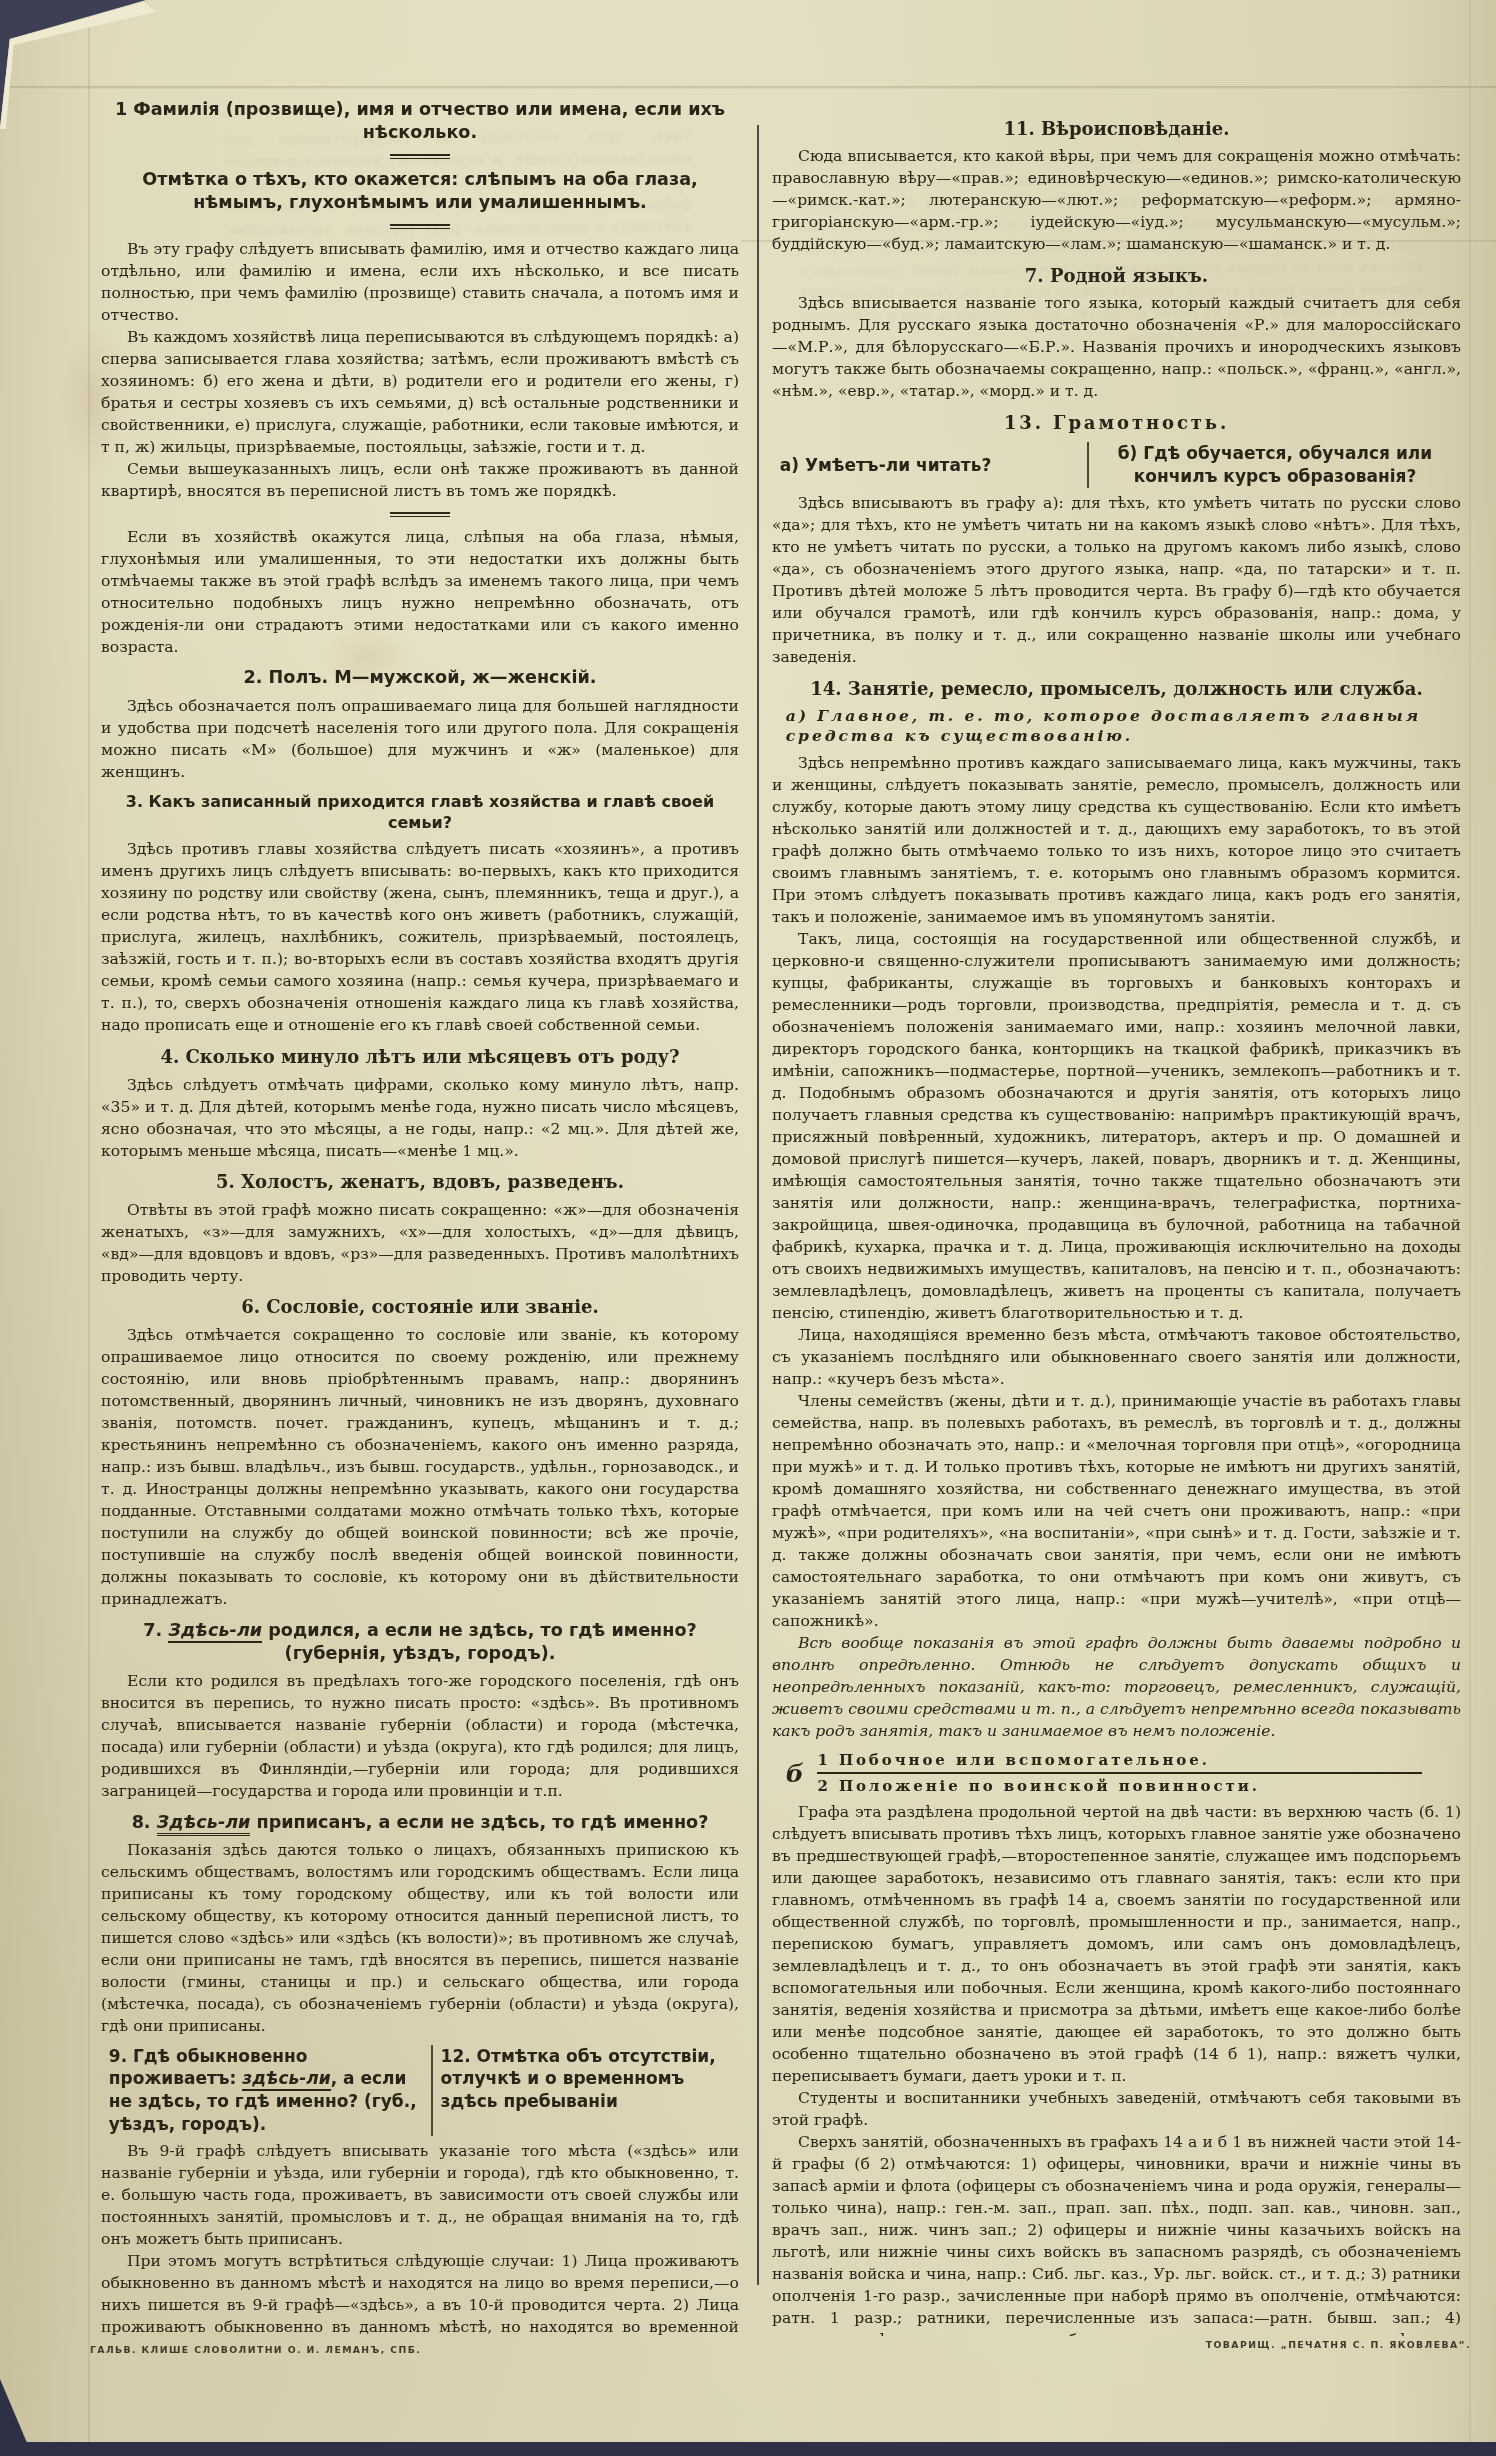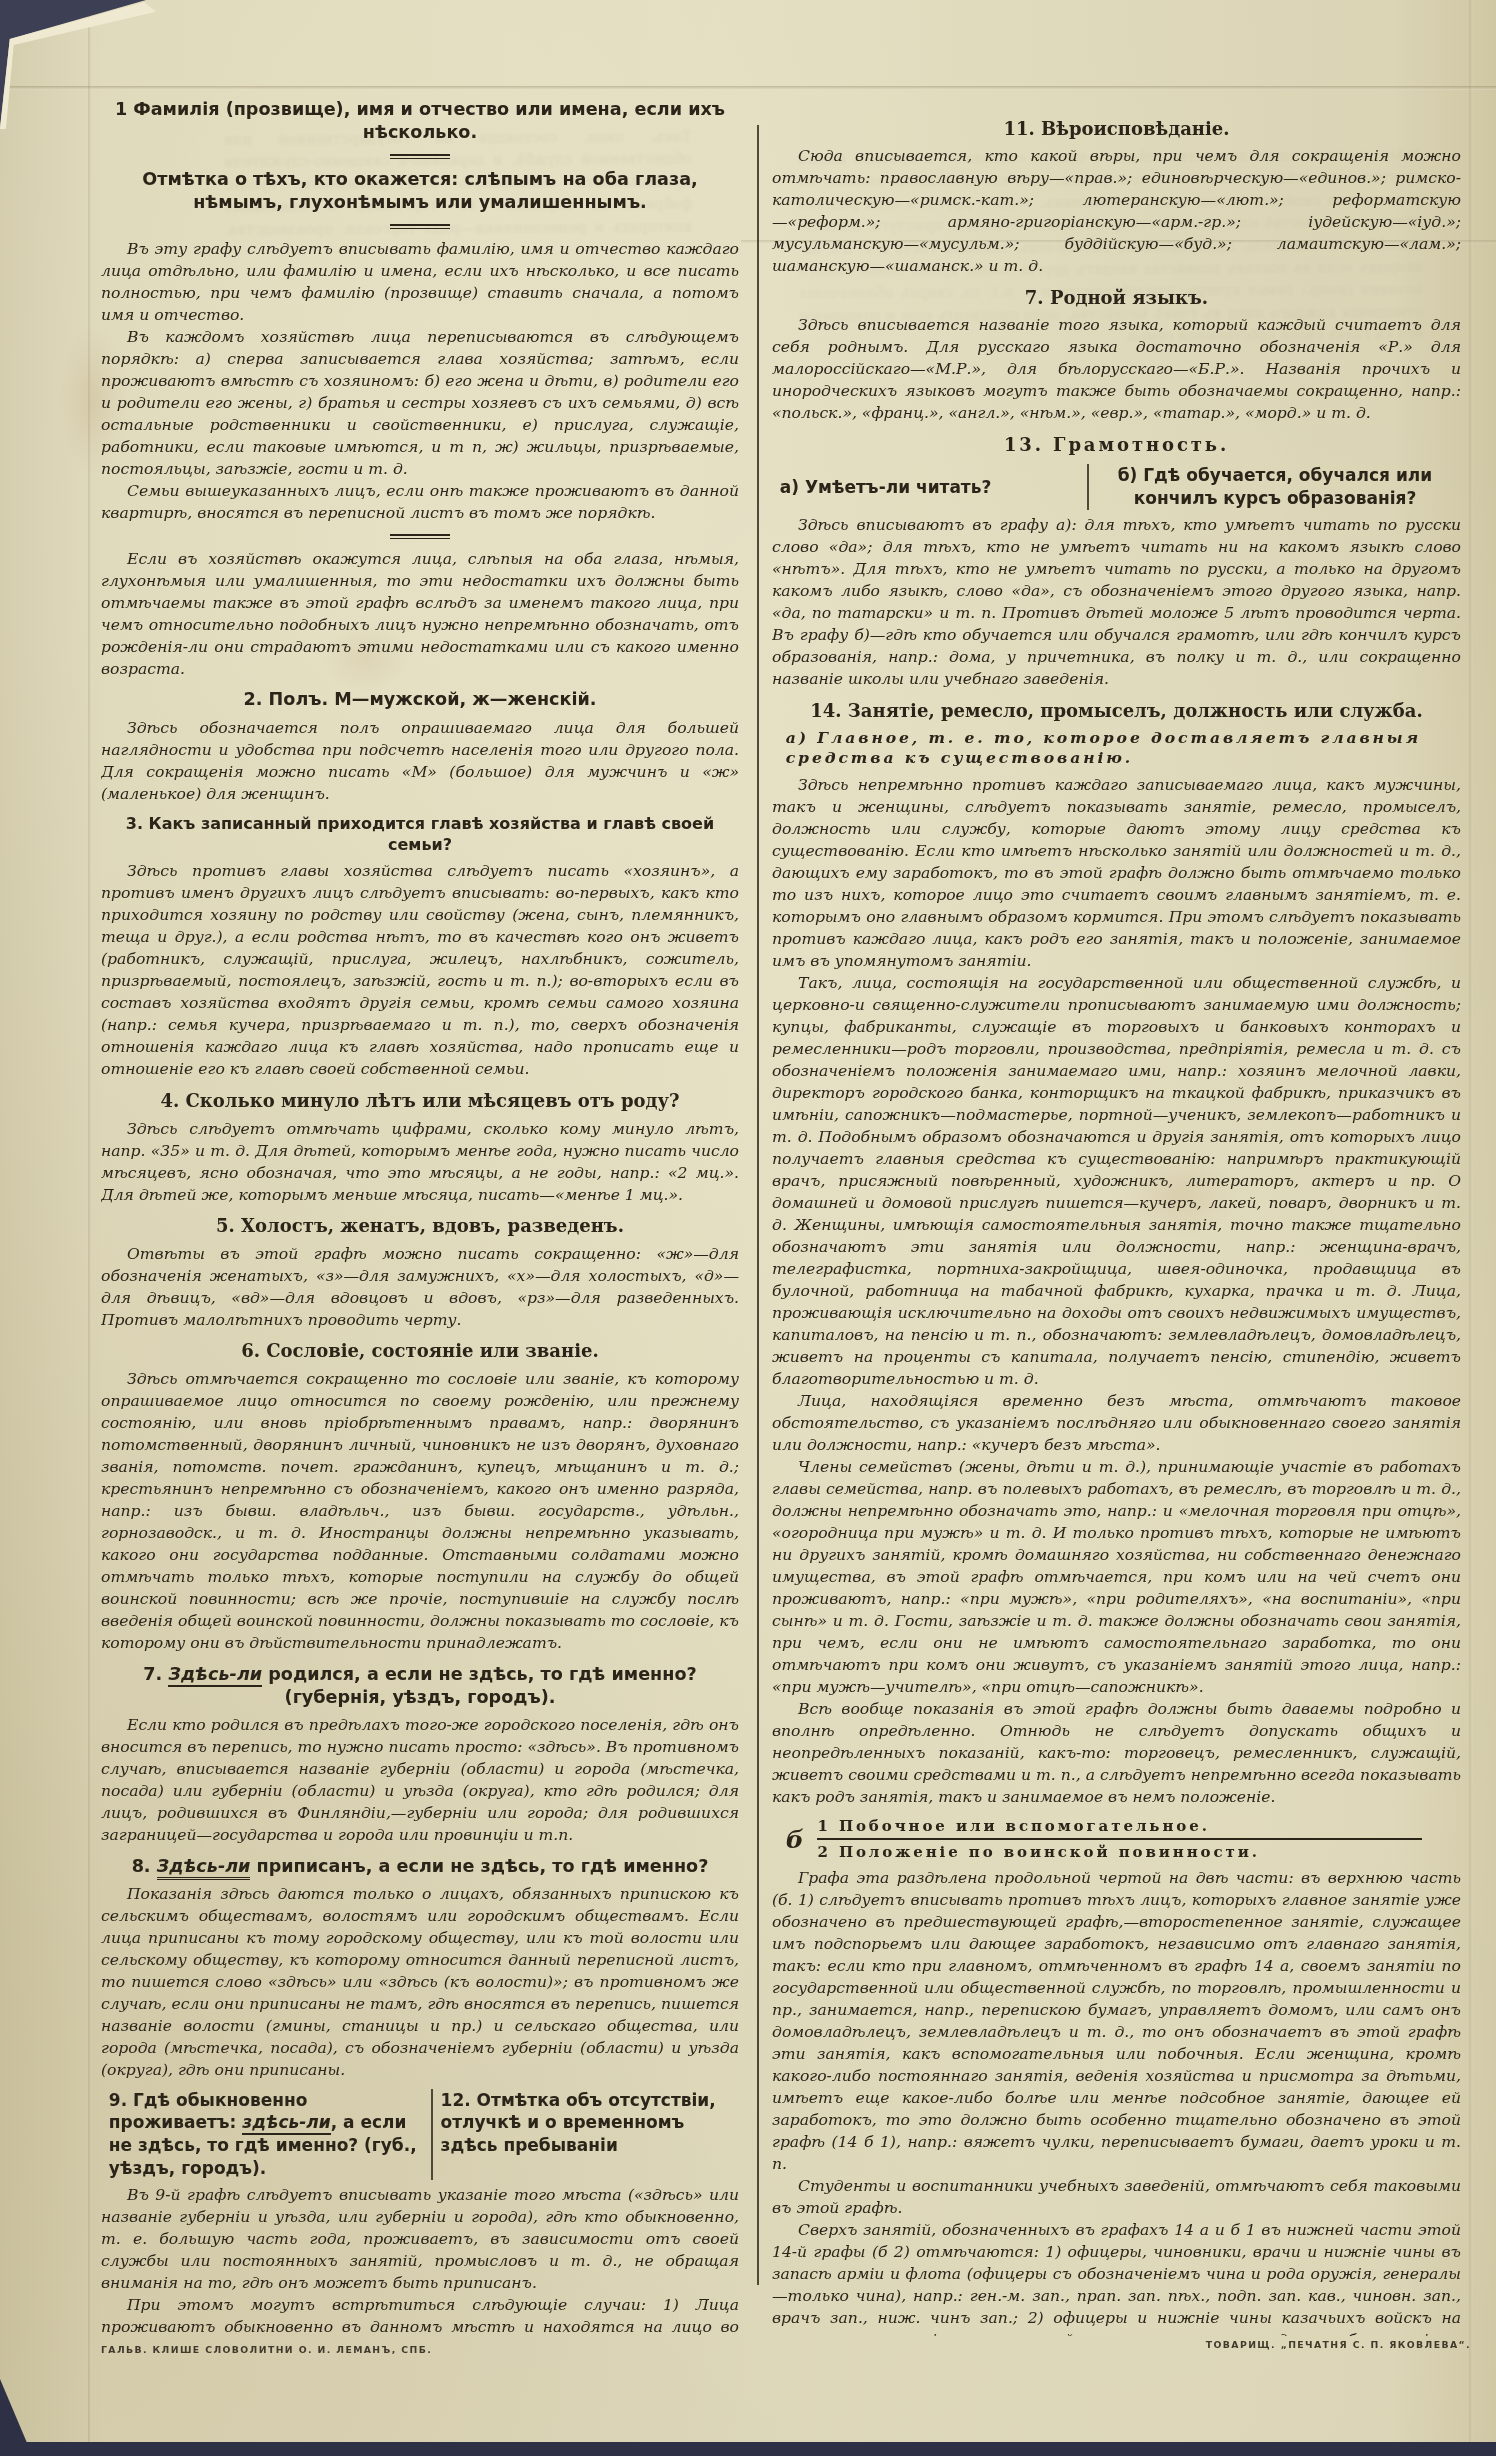--- a/index.html
+++ b/index.html
@@ -24,21 +24,21 @@
            clip-path:polygon(144px 2px,156px 11.7px,13.7px 45px,5.9px 129px,0 129px,9.8px 39px);}
   .edge-bottom{position:absolute;left:0;bottom:0;width:1496px;height:14.6px;background:#2e3146;}
   .wedge-bl{position:absolute;left:0;bottom:0;width:33px;height:78px;background:#2e3146;
             clip-path:polygon(0 0,33px 78px,0 78px);}
   
   .ghost{position:absolute;transform:scaleX(-1) rotate(.4deg);filter:blur(1.6px);opacity:.055;
          font-size:14.6px;line-height:22.4px;text-align:justify;pointer-events:none;}
   
   .colrule{position:absolute;width:2px;background:rgba(43,36,25,.8);}
   .col{position:absolute;overflow:hidden;}
-  .para{margin:0;text-indent:26px;text-align:justify;font-size:15.6px;line-height:22px;font-style:italic;}
+  .para{margin:0;text-indent:26px;text-align:justify;font-size:15.6px;line-height:22px;}
   .h-sans{font-family:"DejaVu Sans","Liberation Sans",sans-serif;font-weight:700;
           font-size:17.6px;line-height:1.32;text-align:center;margin:8.8px 3.9px 4.9px;}
   .h-serif{font-family:"DejaVu Serif",serif;font-weight:700;font-size:18px;line-height:1.3;
            text-align:center;margin:8.8px 3.9px 4.9px;}
   .sp{letter-spacing:2.9px;}
   .em-u{font-style:italic;border-bottom:2.4px solid #2b2419;padding-bottom:1px;}
   .rule{width:60px;height:2px;border-top:2.9px solid #2b2419;border-bottom:1px solid #2b2419;
         margin:9.8px auto 8.8px;}
   .dualhead{display:flex;margin:7.8px 0 3.9px;}
   .dualhead .dh-left{border-right:2px solid rgba(43,36,25,.8);}
@@ -148,21 +148,21 @@
         <p class="bline">1 Побочное или вспомогательное.</p>
         <hr class="bsep">
         <p class="bline">2 Положеніе по воинской повинности.</p>
       </div>
     </div>
     <p class="para">Графа эта раздѣлена продольной чертой на двѣ части: въ верхнюю часть (б. 1) слѣдуетъ вписывать противъ тѣхъ лицъ, которыхъ главное занятіе уже обозначено въ предшествующей графѣ,—второстепенное занятіе, служащее имъ подспорьемъ или дающее заработокъ, независимо отъ главнаго занятія, такъ: если кто при главномъ, отмѣченномъ въ графѣ 14 а, своемъ занятіи по государственной или общественной службѣ, по торговлѣ, промышленности и пр., занимается, напр., перепискою бумагъ, управляетъ домомъ, или самъ онъ домовладѣлецъ, землевладѣлецъ и т. д., то онъ обозначаетъ въ этой графѣ эти занятія, какъ вспомогательныя или побочныя. Если женщина, кромѣ какого-либо постояннаго занятія, веденія хозяйства и присмотра за дѣтьми, имѣетъ еще какое-либо болѣе или менѣе подсобное занятіе, дающее ей заработокъ, то это должно быть особенно тщательно обозначено въ этой графѣ (14 б 1), напр.: вяжетъ чулки, переписываетъ бумаги, даетъ уроки и т. п.</p>
     <p class="para">Студенты и воспитанники учебныхъ заведеній, отмѣчаютъ себя таковыми въ этой графѣ.</p>
     <p class="para">Сверхъ занятій, обозначенныхъ въ графахъ 14 а и б 1 въ нижней части этой 14-й графы (б 2) отмѣчаются: 1) офицеры, чиновники, врачи и нижніе чины въ запасѣ арміи и флота (офицеры съ обозначеніемъ чина и рода оружія, генералы—только чина), напр.: ген.-м. зап., прап. зап. пѣх., подп. зап. кав., чиновн. зап., врачъ зап., ниж. чинъ зап.; 2) офицеры и нижніе чины казачьихъ войскъ на льготѣ, или нижніе чины сихъ войскъ въ запасномъ разрядѣ, съ обозначеніемъ названія войска и чина, напр.: Сиб. льг. каз., Ур. льг. войск. ст., и т. д.; 3) ратники ополченія 1-го разр., зачисленные при наборѣ прямо въ ополченіе, отмѣчаются: ратн. 1 разр.; ратники, перечисленные изъ запаса:—ратн. бывш. зап.; 4) отставные офицеры—такимъ же образомъ какъ запасные и льготные офицеры напр.: отст. ген.-л., отст. пѣх. капит., Уссур. отст. есаулъ и т. д.</p>
   </div>
 
-  <div class="footerline" style="left:101px;top:2344px;">ГАЛЬВ. КЛИШЕ СЛОВОЛИТНИ О. И. ЛЕМАНЪ, СПБ.</div>
+  <div class="footerline" style="left:90px;top:2344px;">ГАЛЬВ. КЛИШЕ СЛОВОЛИТНИ О. И. ЛЕМАНЪ, СПБ.</div>
   <div class="footerline" style="right:25px;top:2339px;">ТОВАРИЩ. „ПЕЧАТНЯ С. П. ЯКОВЛЕВА“.</div>
 
   <div class="corner-tl"></div>
   <div class="torn-tl"></div>
   <div class="wedge-bl"></div>
   <div class="edge-bottom"></div>
 </div>
 
 
 </body></html>

